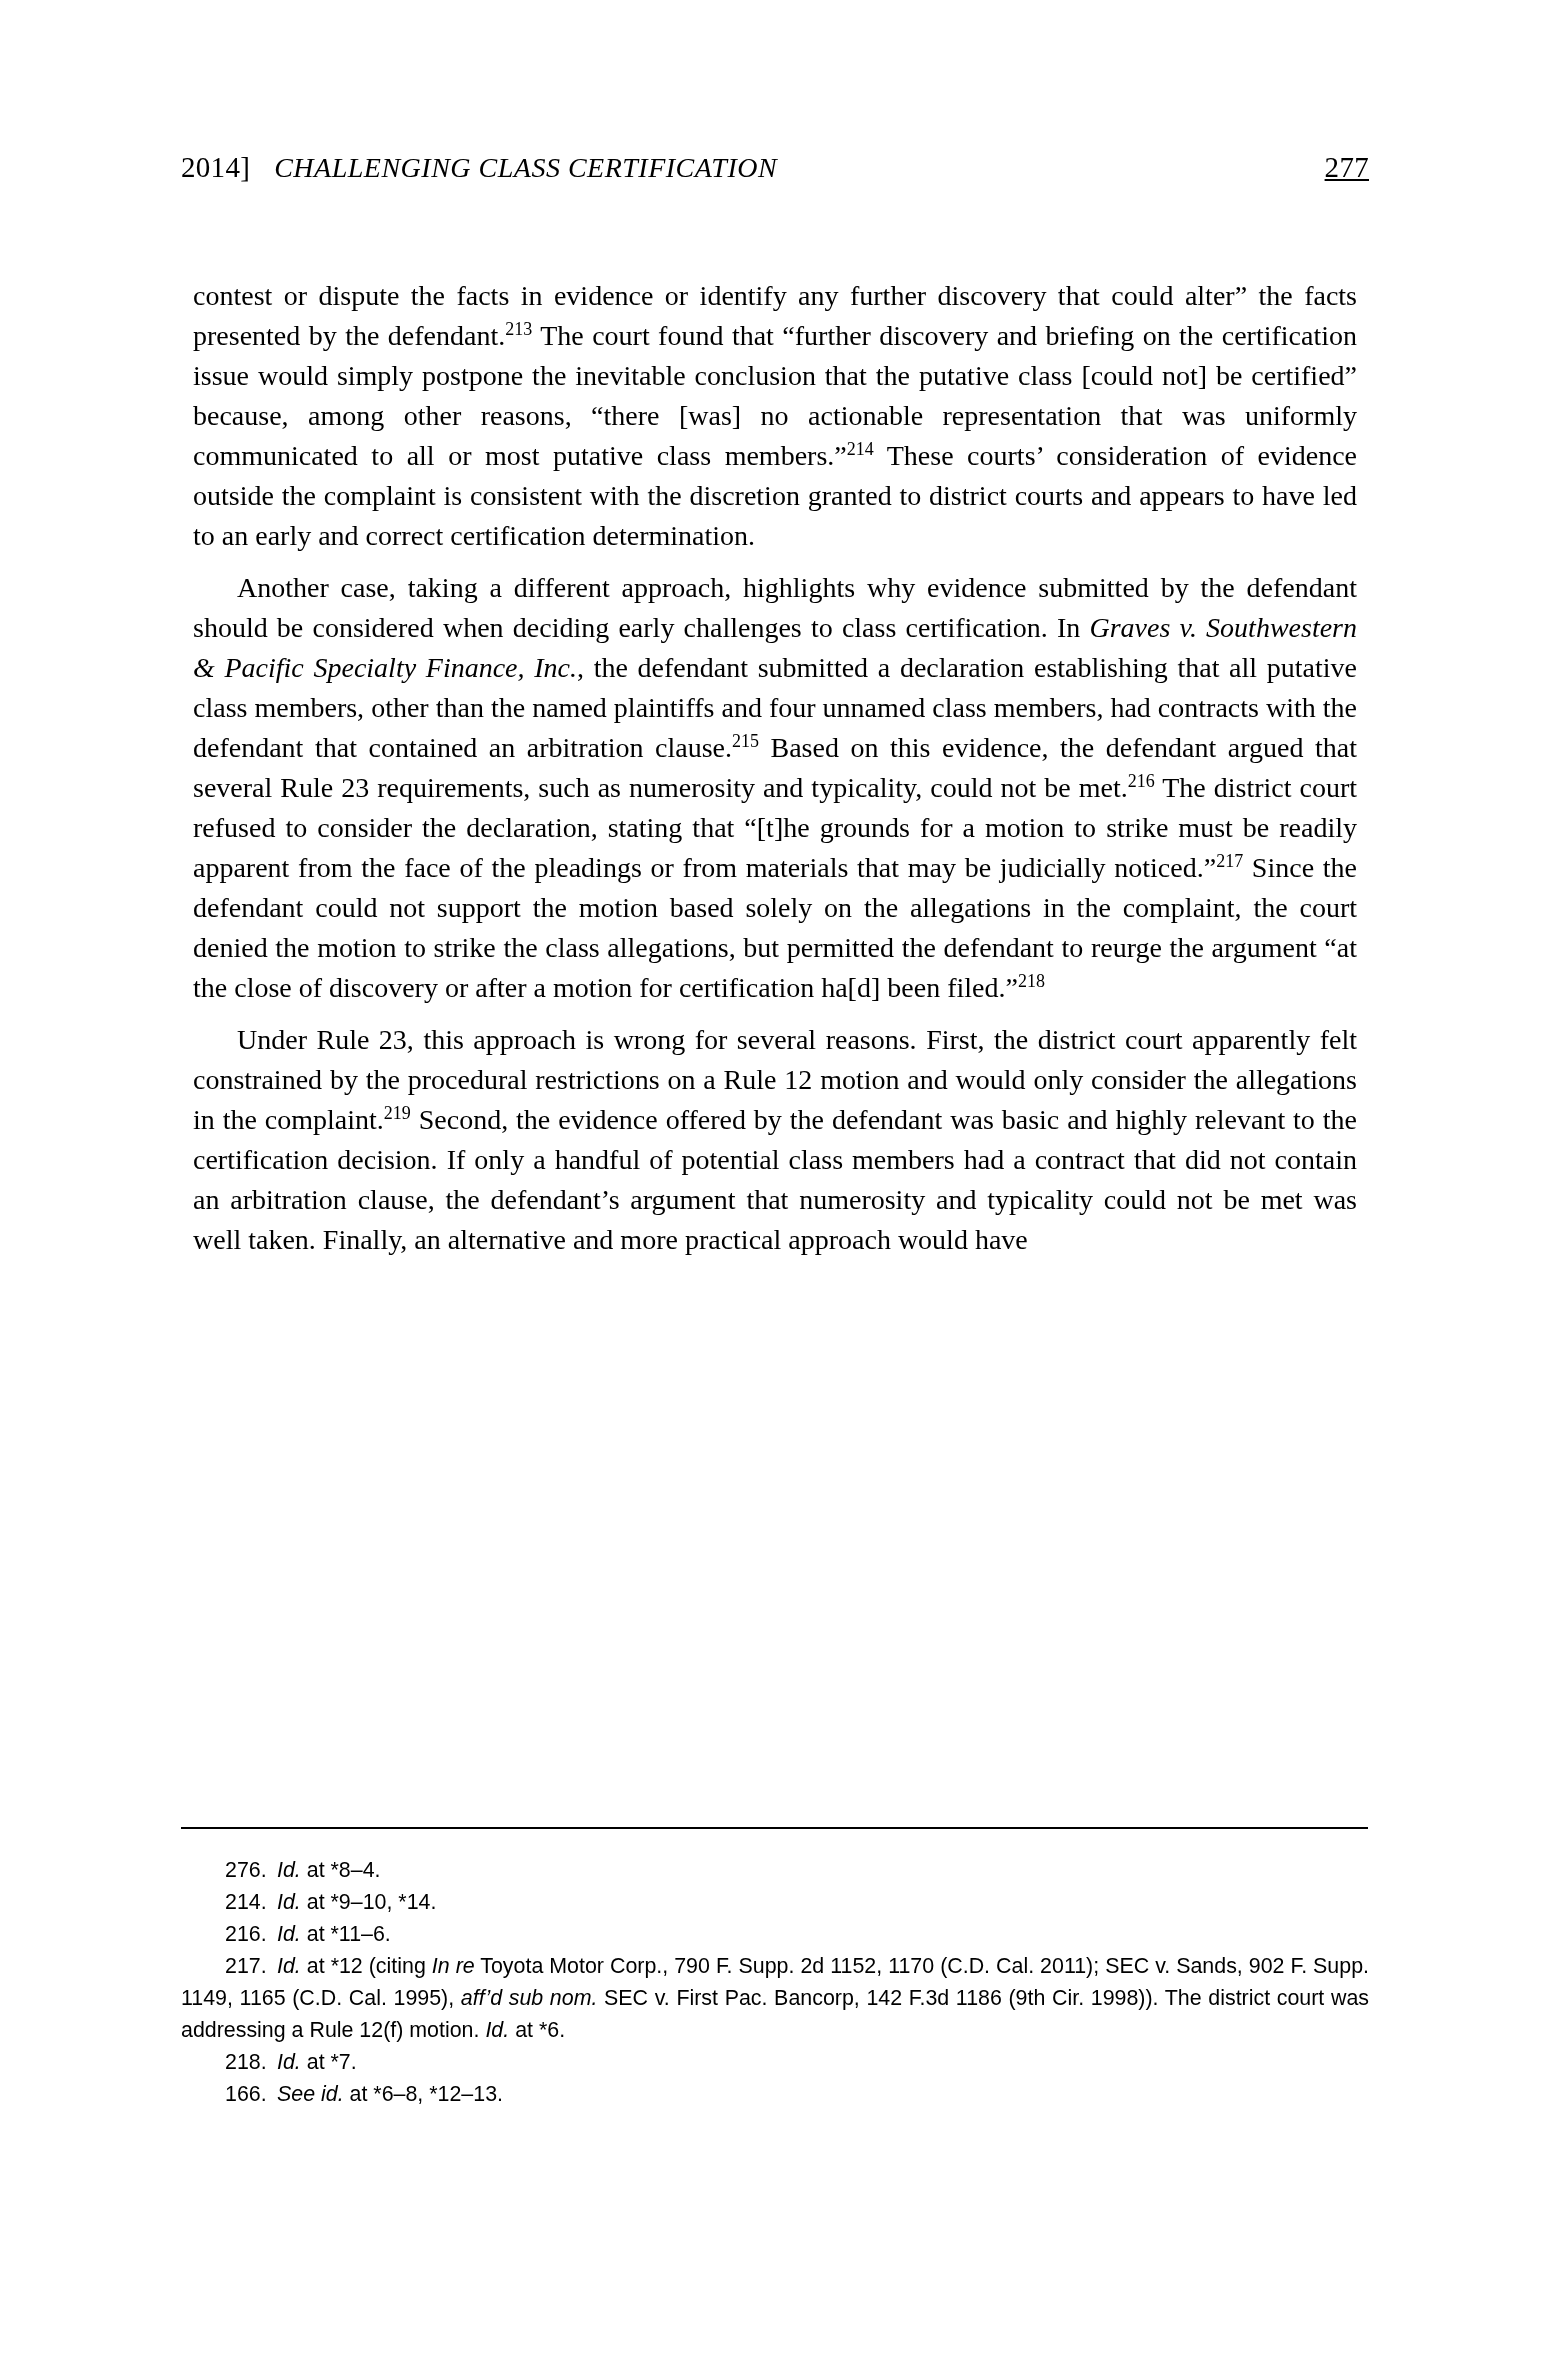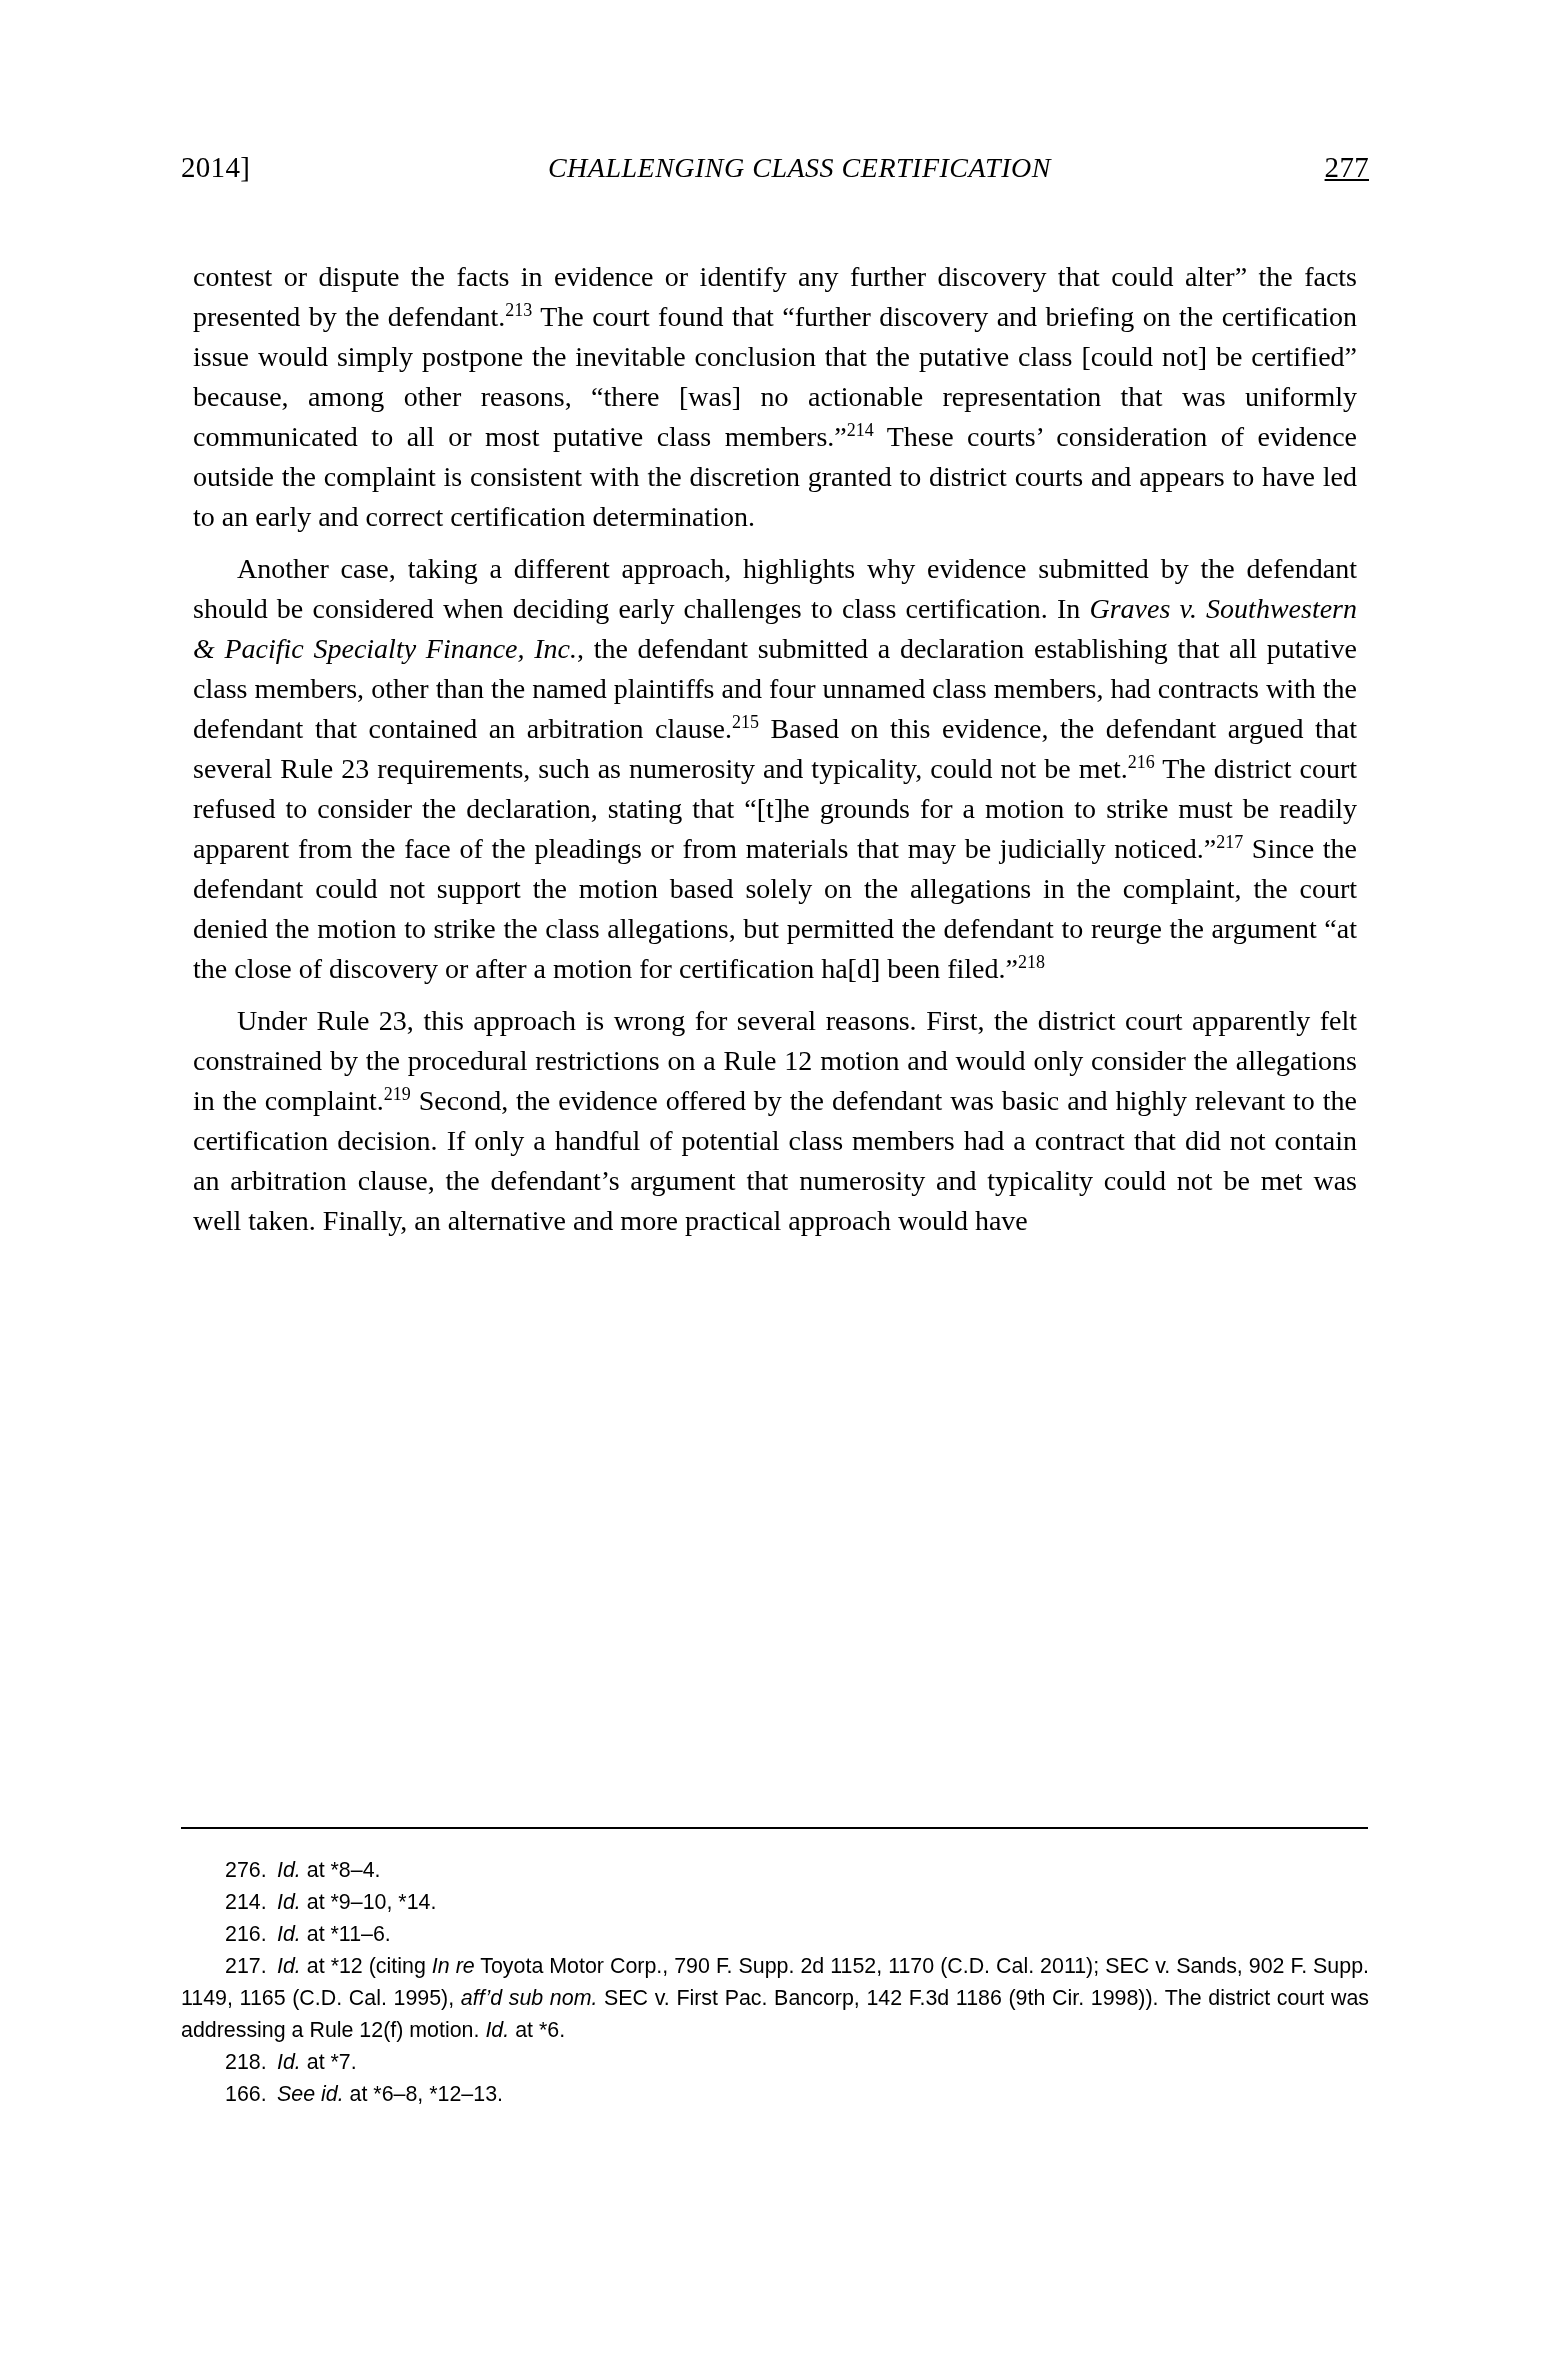--- a/index.html
+++ b/index.html
@@ -27,33 +27,32 @@
     left: 181px;
     top: 151px;
     width: 1188px;
   }
   
   .running-head {
     display: flex;
     align-items: baseline;
     justify-content: space-between;
     font-size: 29px;
-    margin-bottom: 73px;
+    margin-bottom: 92px;
     letter-spacing: 0.3px;
   }
   .rh-left {
     font-size: 29px;
   }
   .rh-center {
     font-variant: small-caps;
     font-style: italic;
     font-size: 28px;
     letter-spacing: 0.5px;
     flex: 1;
-    text-align: center;
     padding-left: 24px;
   }
   .rh-right {
     font-size: 29px;
     text-decoration: underline;
   }
   
   .body-text p {
     margin: 12px;
     text-align: justify;

